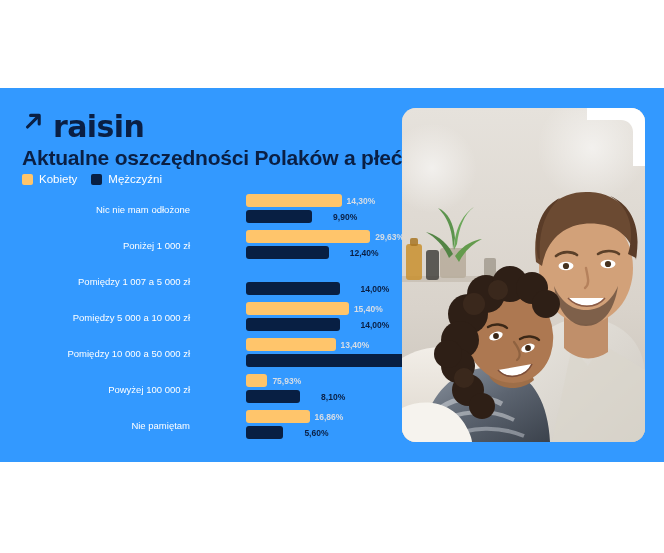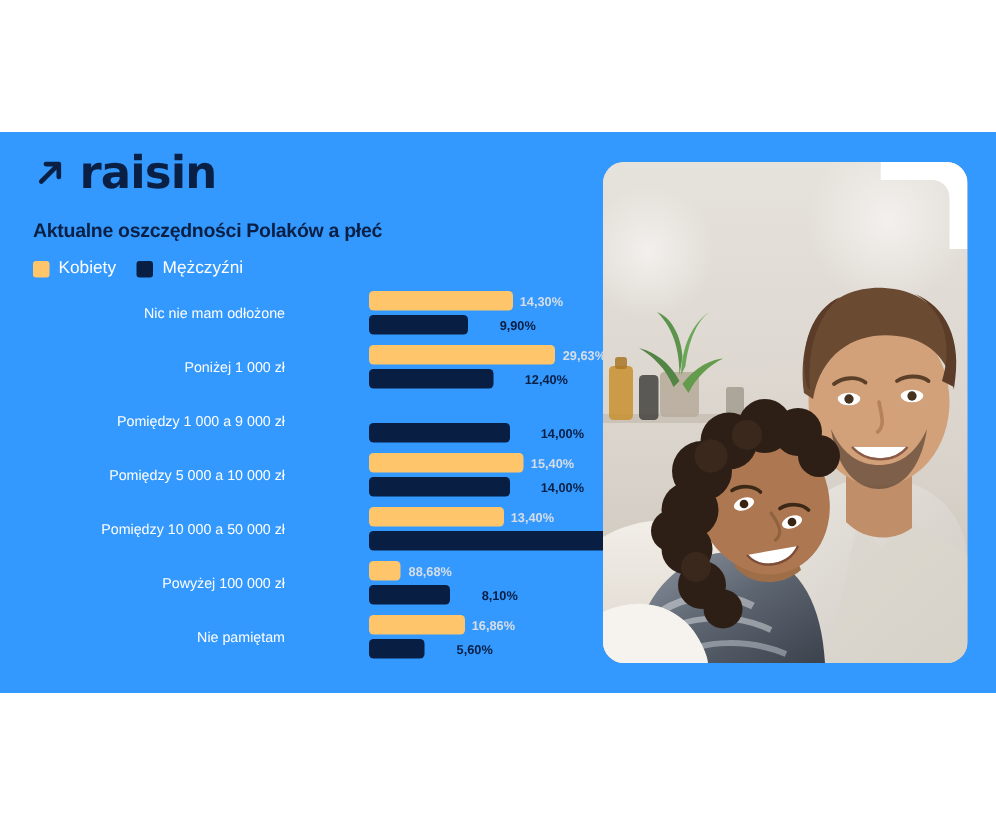--- a/index.html
+++ b/index.html
@@ -48,28 +48,29 @@
     width: 24px;
     height: 24px;
   }
   #logo-text {
     font-size: 30px;
     font-weight: bold;
     letter-spacing: -0.6px;
     color: #0A1F44;
     line-height: 1;
     font-family: "DejaVu Sans", sans-serif;
+    margin-top: 11px;
   }
 
   
   #chart-title {
     position: absolute;
     left: 22px;
     top: 58px;
-    font-size: 13px;
+    font-size: 21px;
     font-weight: 600;
     color: #0A1F44;
     letter-spacing: -0.2px;
     white-space: nowrap;
   }
 
   
   #legend {
     position: absolute;
     left: 22px;
@@ -224,21 +225,21 @@
               <span class="bar female" style="width: 124.2px; background: rgb(255, 197, 107);"></span>
               <span class="bar-value female">29,63%</span>
             </div>
             <div class="bar-line bottom">
               <span class="bar male" style="width: 82.8px; background: rgb(8, 31, 67);"></span>
               <span class="bar-value male">12,40%</span>
             </div>
           </div>
         </div>
         <div class="chart-row">
-          <div class="row-label">Pomiędzy 1 000 a 9 000 zł</div>
+          <div class="row-label">Pomiędzy 1 007 a 5 000 zł</div>
           <div class="row-bars">
             <div class="bar-line bottom">
               <span class="bar male" style="width: 93.5px; background: rgb(8, 31, 67);"></span>
               <span class="bar-value male">14,00%</span>
             </div>
           </div>
         </div>
         <div class="chart-row">
           <div class="row-label">Pomiędzy 5 000 a 10 000 zł</div>
           <div class="row-bars">
@@ -263,21 +264,21 @@
               <span class="bar male" style="width: 162.3px; background: rgb(8, 31, 67);"></span>
               <span class="bar-value male">24,30%</span>
             </div>
           </div>
         </div>
         <div class="chart-row">
           <div class="row-label">Powyżej 100 000 zł</div>
           <div class="row-bars">
             <div class="bar-line top">
               <span class="bar female" style="width: 21.4px; background: rgb(255, 197, 107);"></span>
-              <span class="bar-value female">88,68%</span>
+              <span class="bar-value female">75,93%</span>
             </div>
             <div class="bar-line bottom">
               <span class="bar male" style="width: 54.1px; background: rgb(8, 31, 67);"></span>
               <span class="bar-value male">8,10%</span>
             </div>
           </div>
         </div>
         <div class="chart-row">
           <div class="row-label">Nie pamiętam</div>
           <div class="row-bars">

